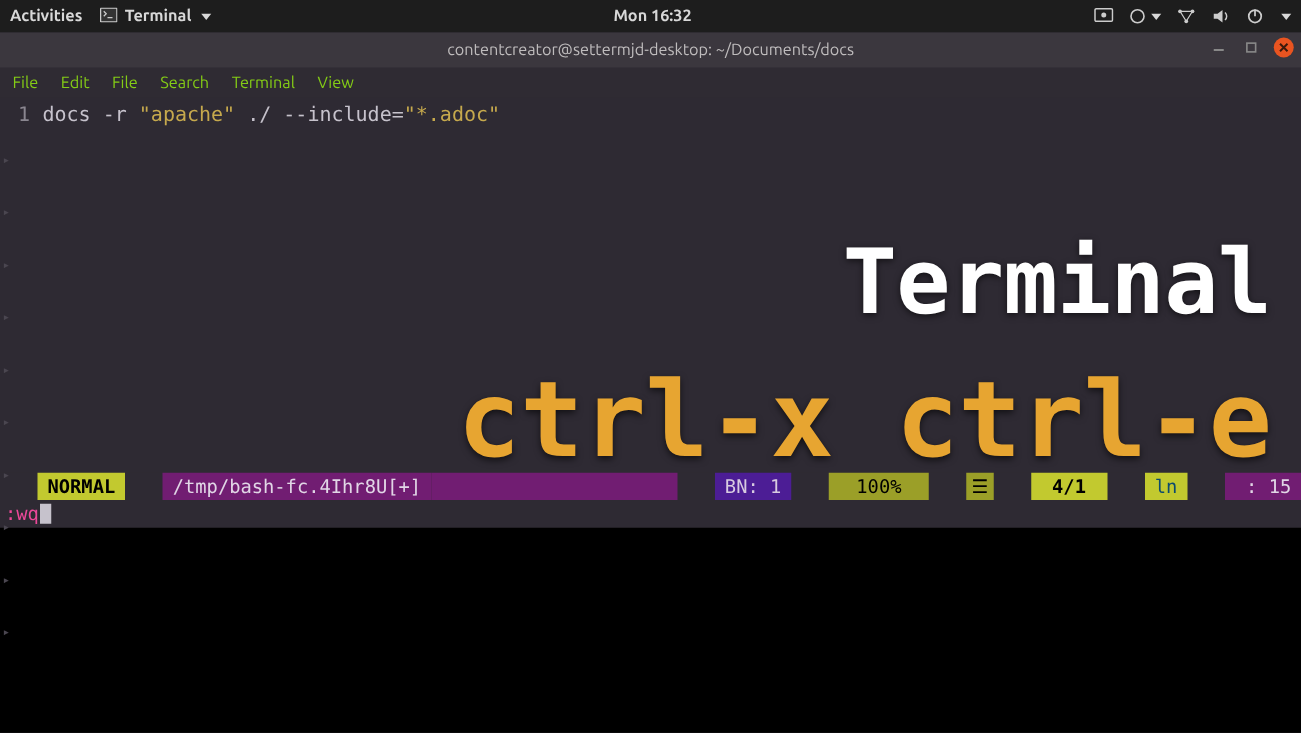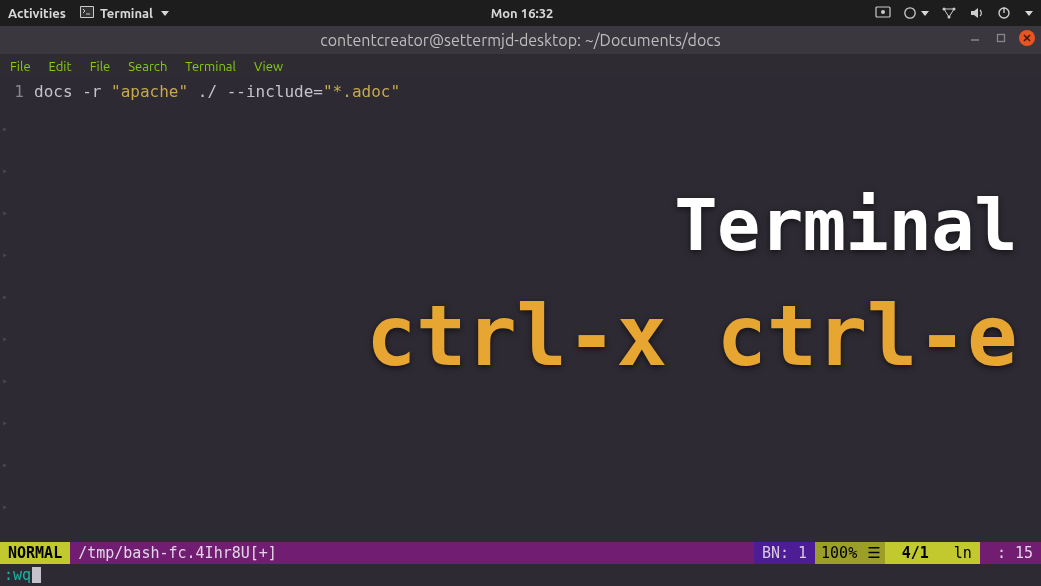--- a/index.html
+++ b/index.html
@@ -1,28 +1,28 @@
 <!DOCTYPE html>
 <html><head>
 <meta charset="utf-8">
 <style>
   * { margin: 0; padding: 0; box-sizing: border-box; }
   html, body { width: 1041px; height: 586px; overflow: hidden; font-family: "Ubuntu", "DejaVu Sans", sans-serif; background: #000; }
-  .screen { position: relative; width: 1041px; height: 586px; background: #2e2a33; }
+  .screen { position: relative; width: 1041px; height: 422px; background: #2e2a33; }
 
   
   .topbar { height: 26px; background: #1d1d1d; color: #d8d8d8; display: flex; align-items: center; font-size: 13px; font-weight: 600; padding: 0 8px; justify-content: space-between; }
   .topbar .left, .topbar .right { display: flex; align-items: center; gap: 14px; }
   .topbar .right { gap: 12px; }
   .app-switch { display: flex; align-items: center; gap: 6px; }
   .tri-down { display:inline-block; width:0; height:0; border-left:4px solid transparent; border-right:4px solid transparent; border-top:5px solid #d8d8d8; margin-left:2px;}
   .sys-icon svg { display:block; }
 
   
-  .titlebar { height: 28px; background: #3b373e; color: #bfbcbd; display: flex; align-items: center; justify-content: center; font-size: 16px; position: relative; }
+  .titlebar { height: 28px; background: #3b373e; color: #bfbcbd; display: flex; align-items: center; justify-content: center; font-size: 13px; position: relative; }
   .window-controls { position: absolute; right: 6px; top: 4px; display: flex; gap: 10px; align-items: center; }
   .wc { width: 16px; height: 16px; border-radius: 50%; display:flex; align-items:center; justify-content:center;}
   .wc.close { background: #e95420; }
   .wc svg { display:block; }
 
   
   .menubar { height: 24px; background: #2f2b33; color: #84cc16; display: flex; align-items: center; gap: 18px; padding: 0 10px; font-size: 13px; }
 
   
   .editor { position: relative; height: calc(100% - 26px - 28px - 24px - 22px - 22px); background: #2e2a33; font-family: "DejaVu Sans Mono","Menlo",monospace; font-size: 16px; }
@@ -31,33 +31,33 @@
   .code { position:absolute; left:34px; top:4px; color:#c6c2cc; white-space: pre; }
   .code .str { color:#c6a94d; }
 
   
   .overlay { position:absolute; right:24px; top:110px; text-align:right; pointer-events:none; }
   .ov-line1 { color:#ffffff; font-weight:700; font-size:72px; line-height:1.05; letter-spacing:-0.5px; text-shadow: 0 2px 6px rgba(0,0,0,.6); }
   .ov-line2 { color:#e7a531; font-weight:700; font-size:84px; line-height:1.1; letter-spacing:-0.5px; text-shadow: 0 2px 6px rgba(0,0,0,.6); margin-top:26px;}
 
   
   .statusbar { height: 22px; display:flex; font-family: "DejaVu Sans Mono","Menlo",monospace; font-size:15px; }
-  .sb-seg { display:flex; align-items:center; padding:0 8px; }
+  .sb-seg { display:flex; align-items:center; padding:0 8px;margin-left:30px; }
   .sb-mode { background:#c2c92f; color:#000; font-weight:700; }
   .sb-file { background:#711d72; color:#e1d6e6; flex:0 1 auto; }
   .sb-fill { background:#711d72; flex:1; }
   .sb-bn   { background:#4c1d95; color:#d8cbe0; }
-  .sb-pct  { background:#9b9f28; color:#000; padding:0 6px;}
+  .sb-pct  { background:#9b9f28; color:#000; padding:0 22px;}
   .sb-menu { background:#9b9f28; color:#000; padding:0 4px;}
   .sb-line { background:#c2c92f; color:#000; font-weight:700;}
-  .sb-ln   { background:#c2c92f; color:#000000; }
+  .sb-ln   { background:#c2c92f; color:#0c4a6e; }
   .sb-col  { background:#711d72; color:#e1d6e6;}
 
   
-  .cmdline { height:22px; background:#2e2a33; color:#14b8a6; font-family:"DejaVu Sans Mono","Menlo",monospace; font-size:15px; display:flex; align-items:center; padding:0 4px;}
+  .cmdline { height:22px; background:#2e2a33; color:#ec4899; font-family:"DejaVu Sans Mono","Menlo",monospace; font-size:15px; display:flex; align-items:center; padding:0 4px;}
   .cursor { display:inline-block; width:9px; height:16px; background:#c6c2cc; margin-left:1px; vertical-align:middle;}
 </style>
 </head>
 <body>
 
 <div class="screen">
 
   <div class="topbar">
     <div class="left">
       <span>Activities</span>

